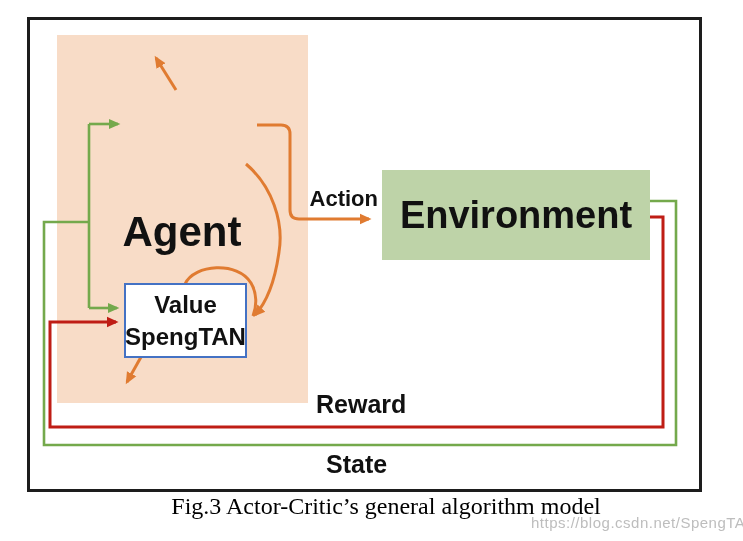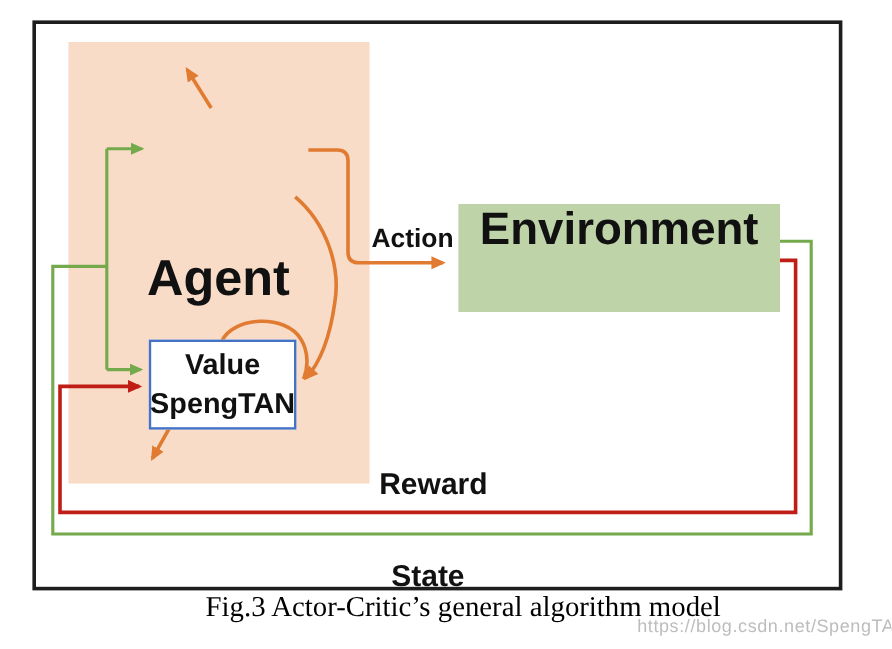--- a/index.html
+++ b/index.html
@@ -19,29 +19,29 @@
   svg.wires{position:absolute;left:0;top:0;width:743px;height:541px;pointer-events:none;}
   .node{
     position:absolute;background:#ffffff;border:2px solid #4472c4;
     display:flex;flex-direction:column;align-items:center;justify-content:center;
     color:#111;font-weight:600;text-align:center;
   }
   .policy{left:128px;top:91px;width:129px;height:72px;font-size:25px;}
   .value{left:124px;top:283px;width:123px;height:75px;font-size:24px;line-height:32px;}
   .environment{
     position:absolute;left:382px;top:170px;width:268px;height:90px;
-    background:#bed3a8;display:flex;align-items:flex-start;justify-content:center;
+    background:#bed3a8;display:flex;align-items:center;justify-content:center;
     font-size:38px;font-weight:600;color:#111;
   }
   .lbl{position:absolute;color:#111;font-weight:700;}
   .lbl-agent{left:112px;top:184px;width:140px;text-align:center;font-size:42px;font-weight:600;margin-top:24px;}
   .lbl-action{left:306px;top:186px;width:72px;text-align:right;font-size:22px;}
   .lbl-td{left:262px;top:266px;width:52px;text-align:center;font-size:17px;font-weight:600;line-height:24px;}
   .lbl-reward{left:316px;top:390px;font-size:25px;}
-  .lbl-state{left:326px;top:466px;font-size:25px;text-align:right;}
+  .lbl-state{left:326px;top:450px;font-size:25px;text-align:right;}
   .caption{
     position:absolute;left:30px;top:493px;width:712px;text-align:center;
     font-family:"Liberation Serif",serif;font-size:24px;color:#000000;font-weight:400;
   }
   .watermark{
     position:absolute;left:531px;top:514px;font-size:15px;color:rgba(178,178,178,0.85);
     letter-spacing:0.5px;white-space:nowrap;
   }
 </style>
 </head>

